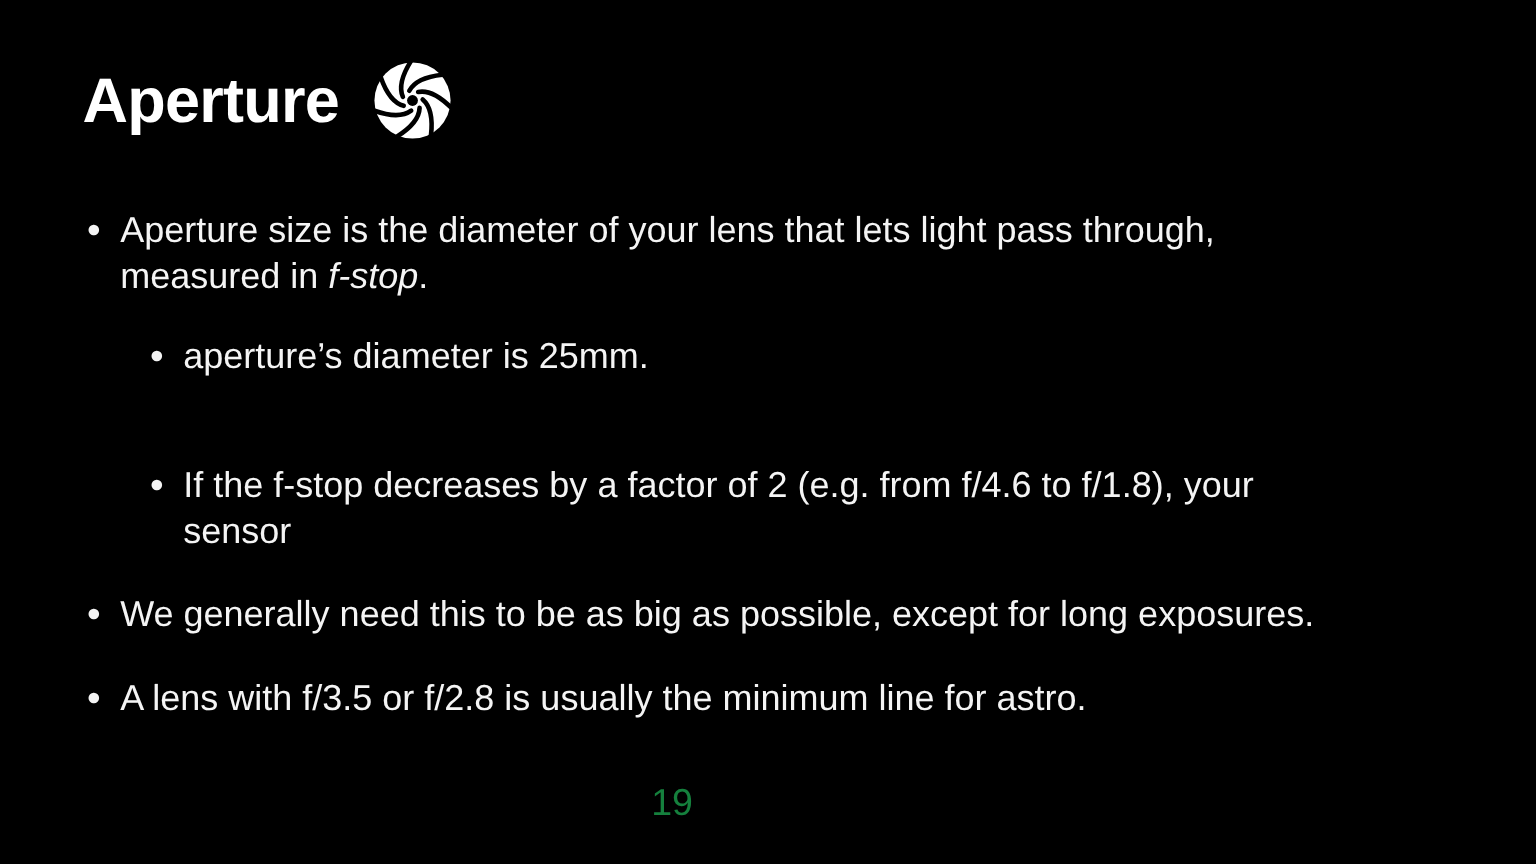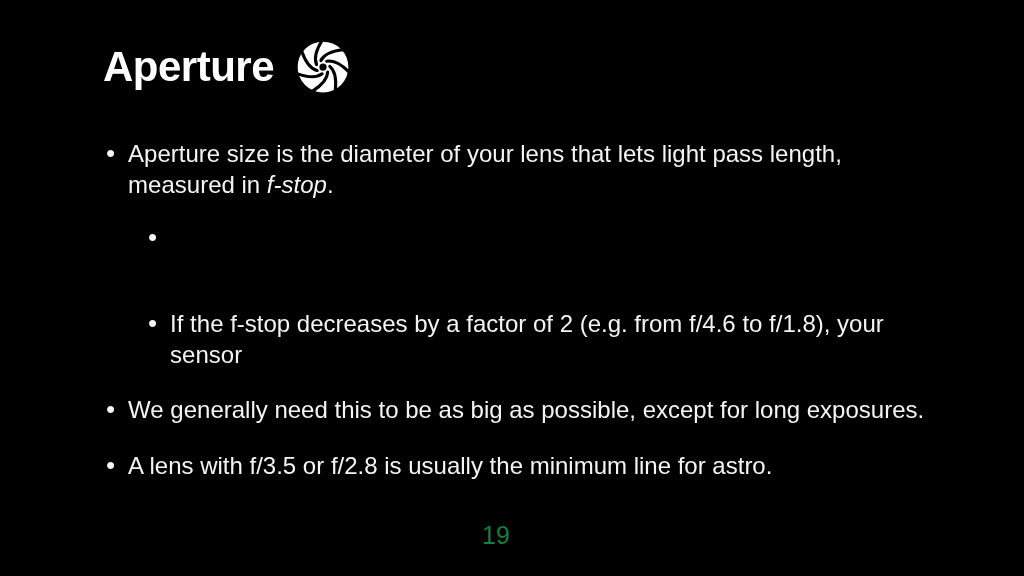--- a/index.html
+++ b/index.html
@@ -7,21 +7,20 @@
     padding: 0;
     background: #000;
   }
   .slide {
     position: relative;
     width: 896px;
     height: 576px;
     background: #000;
     overflow: hidden;
     font-family: "Liberation Sans", "DejaVu Sans", sans-serif;
-    margin-left: 48px;
   }
   .slide-header {
     position: absolute;
     left: 55px;
     top: 38px;
     display: flex;
     align-items: center;
     gap: 20px;
   }
   .slide-title {
@@ -90,28 +89,29 @@
         <path d="M 39.5 31.3 Q 47.8 38.4 45.6 57.6" transform="rotate(257.14 32 32)"></path>
         <path d="M 39.5 31.3 Q 47.8 38.4 45.6 57.6" transform="rotate(308.57 32 32)"></path>
       </g>
       <circle cx="32" cy="32" r="4" fill="#000000"></circle>
     </svg>
   </header>
 
   <div id="bullet-1" class="bullet lvl1">
     <span class="marker">•</span>
     <div class="txt">
-      <div>Aperture size is the diameter of your lens that lets light pass length,</div>
+      <div>Aperture size is the diameter of your lens that lets light pass through,</div>
       <div><span>measured in </span><span class="italic">f-stop</span><span>.</span></div>
     </div>
   </div>
 
   <div id="bullet-2" class="bullet lvl2">
     <span class="marker">•</span>
     <div class="txt">
+      <div>aperture’s diameter is 25mm.</div>
     </div>
   </div>
 
   <div id="bullet-3" class="bullet lvl2">
     <span class="marker">•</span>
     <div class="txt">
       <div>If the f-stop decreases by a factor of 2 (e.g. from f/4.6 to f/1.8), your sensor</div>
     </div>
   </div>
 

